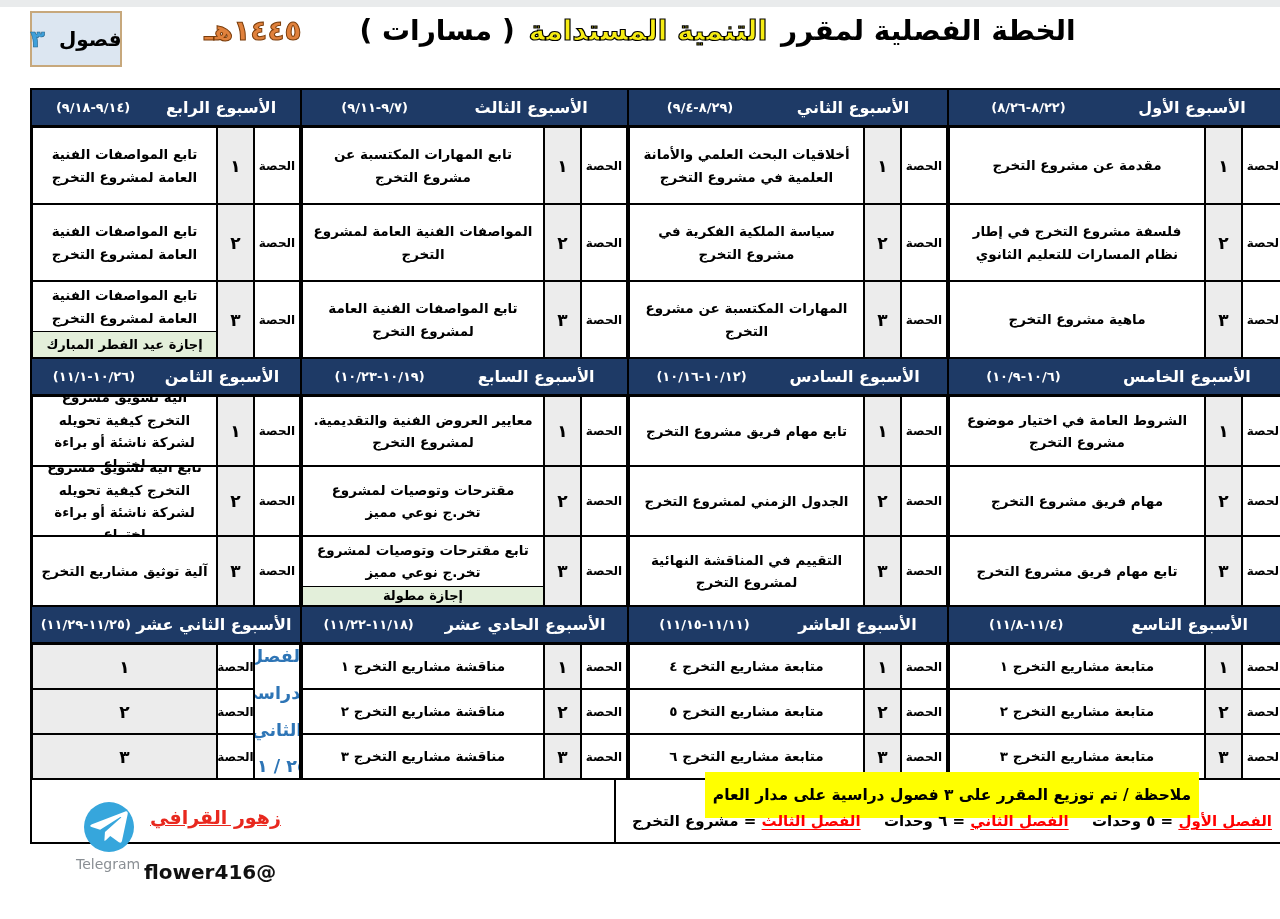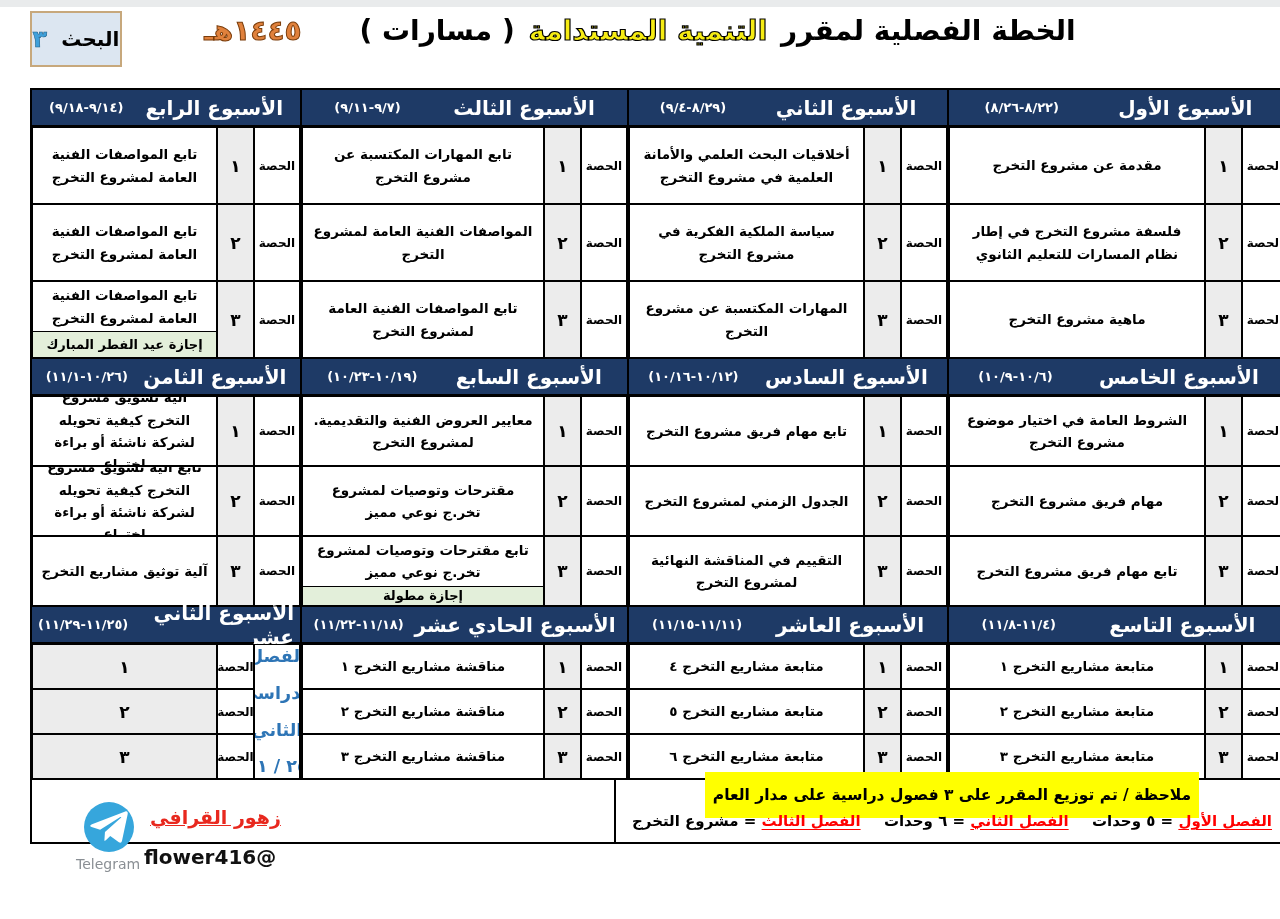--- a/index.html
+++ b/index.html
@@ -19,21 +19,21 @@
   
   #schedule{position:absolute;top:88px;left:30px;width:1256px;border:2px solid #000;
             direction:rtl;background:#fff;}
   .band{display:flex;direction:rtl;}
   .band + .band{border-top:1px solid #000;}
   .wk{box-sizing:border-box;}
   .wk:not(:last-child){border-left:2px solid #000;}
   .wk-head{height:35px;background:#1e3a66;color:#fff;display:flex;direction:rtl;
            align-items:center;justify-content:space-around;padding:0 6px;
            border-bottom:2px solid #000;font-weight:bold;}
-  .wk-name{font-size:20px;text-align:right;}
+  .wk-name{font-size:16px;text-align:right;}
   .wk-dates{font-size:13px;}
   .wk-body{display:grid;direction:rtl;grid-template-columns:46px 37px 1fr;
            grid-auto-rows:var(--rh);}
   .c{border:1px solid #000;display:flex;align-items:center;justify-content:center;
      font-weight:bold;color:#000;box-sizing:border-box;overflow:hidden;}
   .c.lbl{font-size:12px;}
   .c.num{font-size:17px;background:#ececec;}
   .c.content{font-size:13.5px;text-align:center;padding:2px 8px;line-height:1.65;}
   .c.content-wrap{flex-direction:column;padding:0;}
   .content-main{flex:1;display:flex;align-items:center;justify-content:center;
@@ -51,36 +51,36 @@
   .hl{background:#ffff00;padding:14px 8px;font-weight:bold;font-size:15.5px;}
   .terms{display:flex;direction:rtl;justify-content:space-between;padding:0 16px;
          margin-top:8px;font-weight:bold;font-size:15px;}
   .t-label{color:#ff0000;text-decoration:underline;text-underline-offset:3px;text-align:right;}
   .t-val{color:#000;}
   .f-sign{flex:1;position:relative;}
   .tg-logo{position:absolute;left:52px;top:22px;width:50px;height:50px;}
   .signature{position:absolute;left:118px;top:26px;color:#e8281e;font-size:19px;
              font-weight:bold;direction:rtl;text-decoration:underline;}
   .tg-label{position:absolute;left:44px;top:76px;color:#8a8f94;font-size:14px;}
-  .tg-handle{position:absolute;left:112px;top:65px;color:#111;font-size:20px;font-weight:bold;}
+  .tg-handle{position:absolute;left:112px;top:80px;color:#111;font-size:20px;font-weight:bold;}
 </style>
 </head>
 <body>
 
 <div class="topstrip"></div>
 
 <div class="titlebar">
   <span>الخطة الفصلية لمقرر</span>
   <span class="t-hl">التنمية المستدامة</span>
   <span>( مسارات )</span>
   <span class="t-year">١٤٤٥هـ</span>
 </div>
 
 <div class="badge">
-  <span class="b-label">البحث</span>
+  <span class="b-label">فصول</span>
   <span class="b-num">٣</span>
 </div>
 
 <div id="schedule">
     <div class="band">
       <div class="wk" style="width: 341px;">
         <div class="wk-head">
           <span class="wk-name">الأسبوع الأول</span>
           <span class="wk-dates">(٨/٢٢-٨/٢٦)</span>
         </div>

